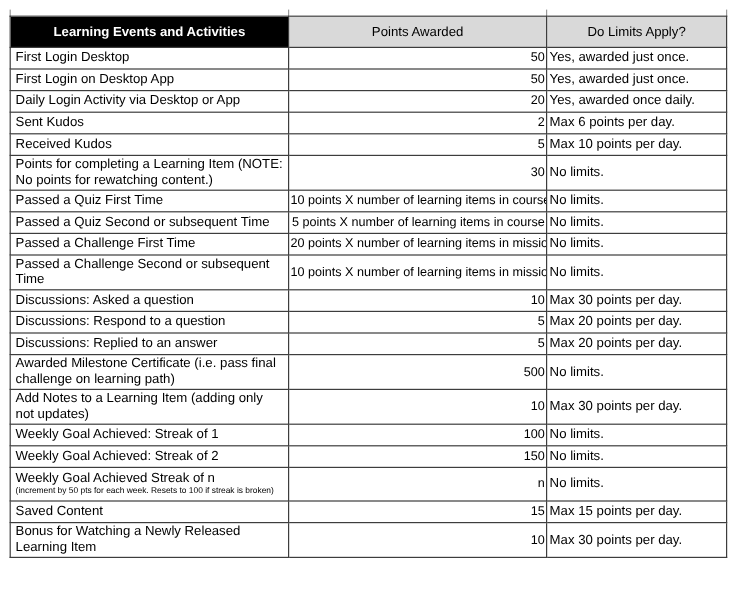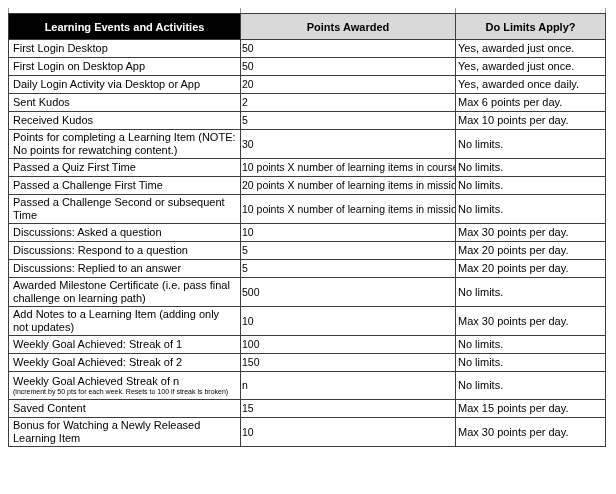--- a/index.html
+++ b/index.html
@@ -25,27 +25,27 @@
     border-collapse: collapse;
     table-layout: fixed;
     width: 597px;
     background: #fff;
   }
   th, td { border: 1px solid #3d3d3d; vertical-align: middle; overflow: hidden; }
 
   thead tr { height: 26px; }
   th { font-size: 11px; padding: 1px 1px; }
   th.c1 { background: #000000; color: #ffffff; font-weight: bold; text-align: center; }
-  th.c2, th.c3 { background: #d9d9d9; font-weight: bold; text-align: center; }
+  th.c2, th.c3 { background: #d9d9d9; font-weight: normal; text-align: center; }
 
   tbody tr { height: 18px; }
   tbody tr.tall { height: 28px; padding-left: 17px; }
   td { font-size: 11px; line-height: 13px; }
   td.c1 { text-align: left; padding: 1px 4px; }
-  td.c2 { text-align: left; padding: 1px 1px; font-size: 10.5px; white-space: nowrap; }
+  td.c2 { text-align: right; padding: 1px 1px; font-size: 10.5px; white-space: nowrap; }
   td.c3 { padding: 1px 2px; }
 
   .sub { display: block; font-size: 7px; line-height: 8px; white-space: nowrap; }
   .sub:empty { display: none; }
 </style>
 </head>
 <body>
 
 <div class="stage">
   <span class="tick t1"></span>
@@ -124,20 +124,28 @@
 
   <tr>
     <td class="c1">
       <span class="lbl">Passed a Quiz First Time</span>
       
     </td>
     <td class="c2">10 points X number of learning items in course</td>
     <td class="c3">No limits.</td>
   </tr>
 
+  <tr>
+    <td class="c1">
+      <span class="lbl">Passed a Quiz Second or subsequent Time</span>
+      
+    </td>
+    <td class="c2">5 points X number of learning items in course</td>
+    <td class="c3">No limits.</td>
+  </tr>
 
   <tr>
     <td class="c1">
       <span class="lbl">Passed a Challenge First Time</span>
       
     </td>
     <td class="c2">20 points X number of learning items in mission</td>
     <td class="c3">No limits.</td>
   </tr>
 

